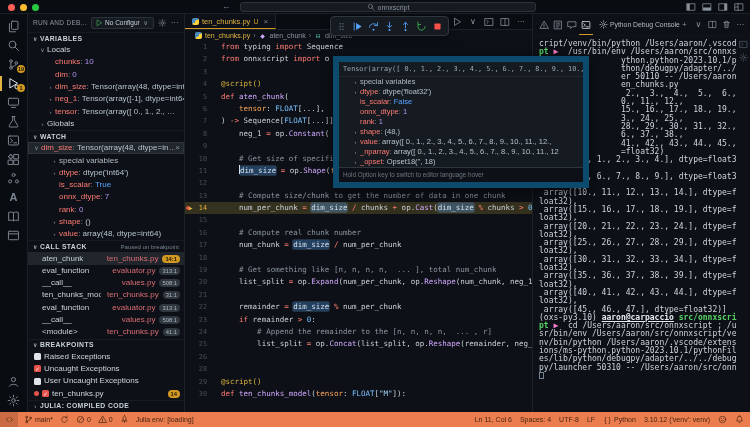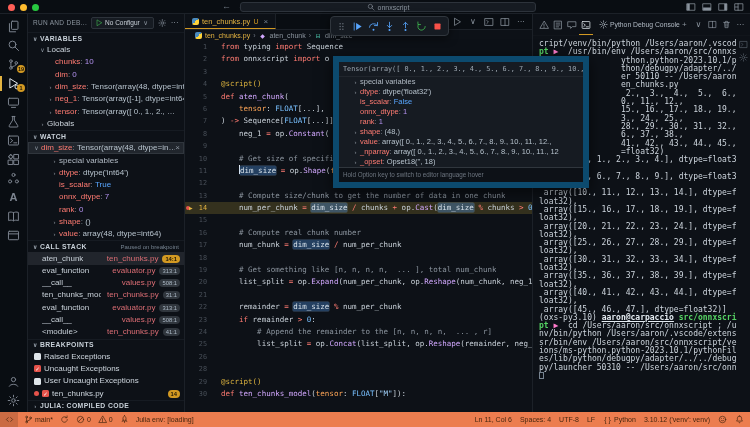--- a/index.html
+++ b/index.html
@@ -976,22 +976,22 @@
           <div class="term-line"><span class="tk-pl">loat32),</span></div>
           <div class="term-line"><span class="tk-pl"> array([30., 31., 32., 33., 34.], dtype=f</span></div>
           <div class="term-line"><span class="tk-pl">loat32),</span></div>
           <div class="term-line"><span class="tk-pl"> array([35., 36., 37., 38., 39.], dtype=f</span></div>
           <div class="term-line"><span class="tk-pl">loat32),</span></div>
           <div class="term-line"><span class="tk-pl"> array([40., 41., 42., 43., 44.], dtype=f</span></div>
           <div class="term-line"><span class="tk-pl">loat32),</span></div>
           <div class="term-line"><span class="tk-pl"> array([45., 46., 47.], dtype=float32)]</span></div>
           <div class="term-line"><span class="tk-pl">(oxs-py3.10) </span><span class="tk-u">aaron@carpaccio</span><span class="tk-pl"> </span><span class="tk-g">src/onnxscri</span></div>
           <div class="term-line"><span class="tk-g">pt</span><span class="tk-pl"> </span><span class="tk-pk">▶</span><span class="tk-pl">  cd /Users/aaron/src/onnxscript ; /u</span></div>
+          <div class="term-line"><span class="tk-pl">sr/bin/env /Users/aaron/src/onnxscript/ve</span></div>
           <div class="term-line"><span class="tk-pl">nv/bin/python /Users/aaron/.vscode/extens</span></div>
-          <div class="term-line"><span class="tk-pl">sr/bin/env /Users/aaron/src/onnxscript/ve</span></div>
           <div class="term-line"><span class="tk-pl">ions/ms-python.python-2023.10.1/pythonFil</span></div>
           <div class="term-line"><span class="tk-pl">es/lib/python/debugpy/adapter/../../debug</span></div>
           <div class="term-line"><span class="tk-pl">py/launcher 50310 -- /Users/aaron/src/onn</span></div>
           <div class="term-line"><span class="tk-cur2"> </span></div>
         </div>
       <div class="term-side">
 
       <span class="icon">
             <svg viewBox="0 0 16 16" fill="none" stroke="currentColor" stroke-width="1.2" stroke-linecap="round" stroke-linejoin="round">
               <rect x="1.8" y="2.5" width="12.4" height="11"></rect>

